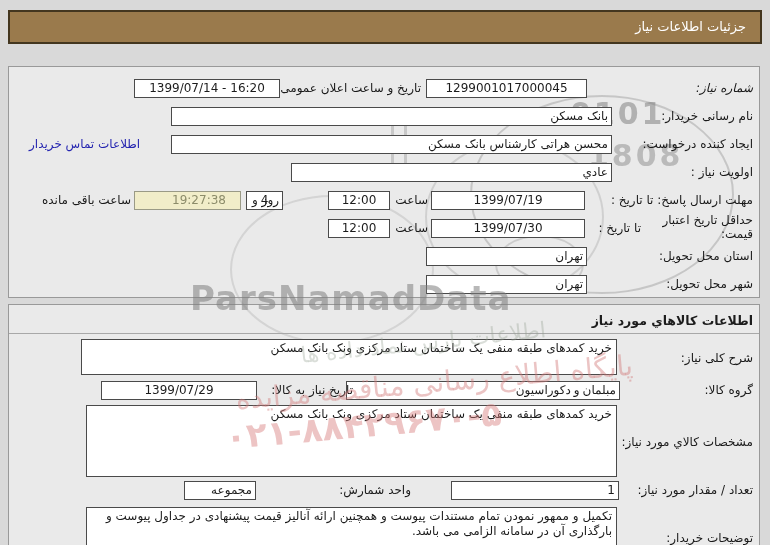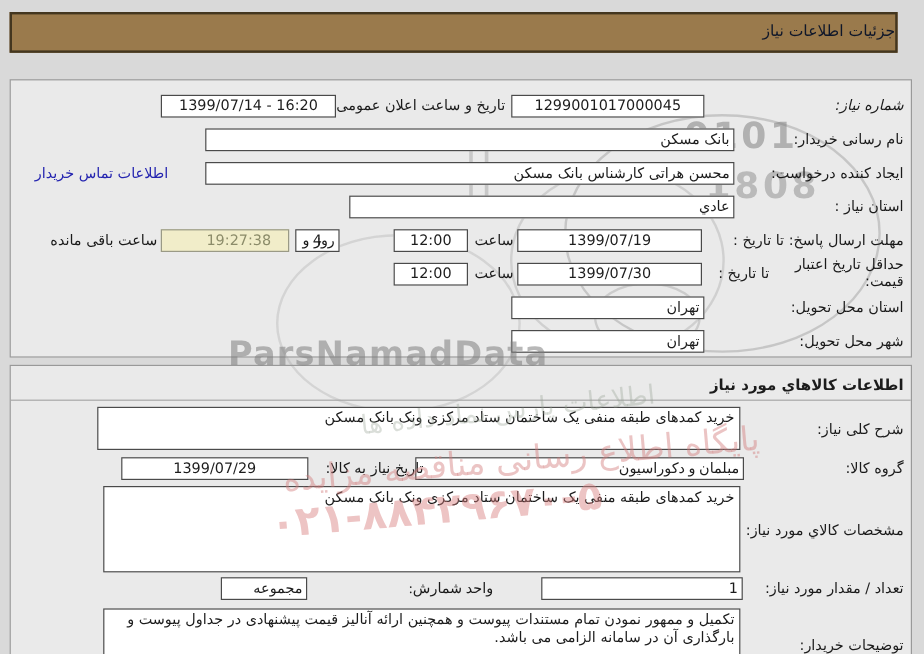--- a/index.html
+++ b/index.html
@@ -4,21 +4,21 @@
 <style>
   html,body{margin:0;padding:0;}
   body{
     position:relative;width:770px;height:545px;overflow:hidden;
     background:#d9d9d9;
     font-family:"DejaVu Sans",sans-serif;font-size:12px;color:#1c1c1c;
   }
   .titlebar{
     position:absolute;left:8px;top:10px;width:736px;height:30px;
     background:#9a7a4c;border:2px solid #43361f;
-    color:#0f172a;line-height:30px;
+    color:#ffffff;line-height:30px;padding-right:14px;
     direction:rtl;text-align:right;font-size:13px;
   }
   .panel{
     position:absolute;left:8px;width:750px;
     background:#eaeaea;border:1px solid #999;
   }
   #panel-details{top:66px;height:230px;}
   #panel-goods{top:304px;height:260px;}
   .lbl{
     position:absolute;right:6px;white-space:nowrap;direction:rtl;
@@ -67,21 +67,21 @@
   <div class="lbl" style="right:338px;top:14px;">تاریخ و ساعت اعلان عمومی:</div>
   <div class="box center" style="left:125px;top:12px;width:138px;">1399/07/14 - 16:20</div>
 
   <div class="lbl" style="top:42px;">نام رسانی خریدار:</div>
   <div class="box" style="left:162px;top:40px;width:433px;">بانک مسکن</div>
 
   <div class="lbl" style="top:70px;">ایجاد کننده درخواست:</div>
   <div class="box" style="left:162px;top:68px;width:433px;">محسن  هراتی  کارشناس بانک مسکن</div>
   <div class="link" style="left:20px;top:70px;">اطلاعات تماس خریدار</div>
 
-  <div class="lbl" style="top:98px;">استان نیاز :</div>
+  <div class="lbl" style="top:98px;">اولویت نیاز :</div>
   <div class="box" style="left:282px;top:96px;width:313px;">عادي</div>
 
   <div class="lbl" style="top:126px;">مهلت ارسال پاسخ: تا تاریخ :</div>
   <div class="box center" style="left:422px;top:124px;width:146px;">1399/07/19</div>
   <div class="lbl" style="right:331px;top:126px;">ساعت</div>
   <div class="box center" style="left:319px;top:124px;width:54px;">12:00</div>
   <div class="box center" style="left:237px;top:124px;width:29px;">4</div>
   <div class="lbl" style="right:480px;top:126px;">روز و</div>
   <div class="box center countdown" style="left:125px;top:124px;width:76px;padding-left:26px;">19:27:38</div>
   <div class="lbl" style="right:628px;top:126px;margin-left:44px;">ساعت باقی مانده</div>
@@ -109,23 +109,23 @@
   <div class="lbl" style="top:78px;">گروه کالا:</div>
   <div class="box" style="left:337px;top:76px;width:266px;font-family:Liberation Serif, serif;">مبلمان و دکوراسیون</div>
   <div class="lbl" style="right:406px;top:78px;">تاریخ نیاز به کالا:</div>
   <div class="box center" style="left:92px;top:76px;width:148px;">1399/07/29</div>
 
   <div class="lbl" style="top:130px;">مشخصات کالاي مورد نیاز:</div>
   <div class="ta" style="left:77px;top:100px;width:521px;height:68px;">خرید کمدهای طبقه منفی یک ساختمان ستاد مرکزی ونک بانک مسکن</div>
 
   <div class="lbl" style="top:178px;">تعداد / مقدار مورد نیاز:</div>
   <div class="box" style="left:442px;top:176px;width:160px;">1</div>
-  <div class="lbl" style="right:348px;top:178px;font-family:Liberation Serif, serif;">واحد شمارش:</div>
+  <div class="lbl" style="right:348px;top:178px;">واحد شمارش:</div>
   <div class="box" style="left:175px;top:176px;width:64px;">مجموعه</div>
 
   <div class="lbl" style="top:226px;">توضیحات خریدار:</div>
   <div class="ta" style="left:77px;top:202px;width:521px;height:52px;">تکمیل و ممهور نمودن تمام مستندات پیوست و همچنین ارائه آنالیز قیمت پیشنهادی در جداول پیوست و بارگذاری آن در سامانه الزامی می باشد.</div>
 </div>
 
-<div class="wm wm-top" style="left:190px;top:278px;font-size:28px;font-weight:bold;color:rgba(125,125,125,.55);letter-spacing:1px;">ParsNamadData</div>
+<div class="wm wm-top" style="left:190px;top:278px;font-size:34px;font-weight:bold;color:rgba(125,125,125,.55);letter-spacing:1px;">ParsNamadData</div>
 <div class="wm wm-top" style="left:300px;top:330px;font-size:22px;color:rgba(150,160,145,.35);transform:rotate(-6deg);direction:rtl;">اطلاعات پارس نماد داده ها</div>
 <div class="wm wm-top" style="left:235px;top:366px;font-size:28px;color:rgba(210,125,125,.45);transform:rotate(-5deg);direction:rtl;">پایگاه اطلاع رسانی مناقصه مزایده</div>
 <div class="wm wm-top" style="left:225px;top:405px;font-size:34px;font-weight:bold;color:rgba(215,125,125,.45);transform:rotate(-5deg);direction:ltr;">۰۲۱-۸۸۴۲۹۶۷۰-۵</div>
 
 </body></html>

